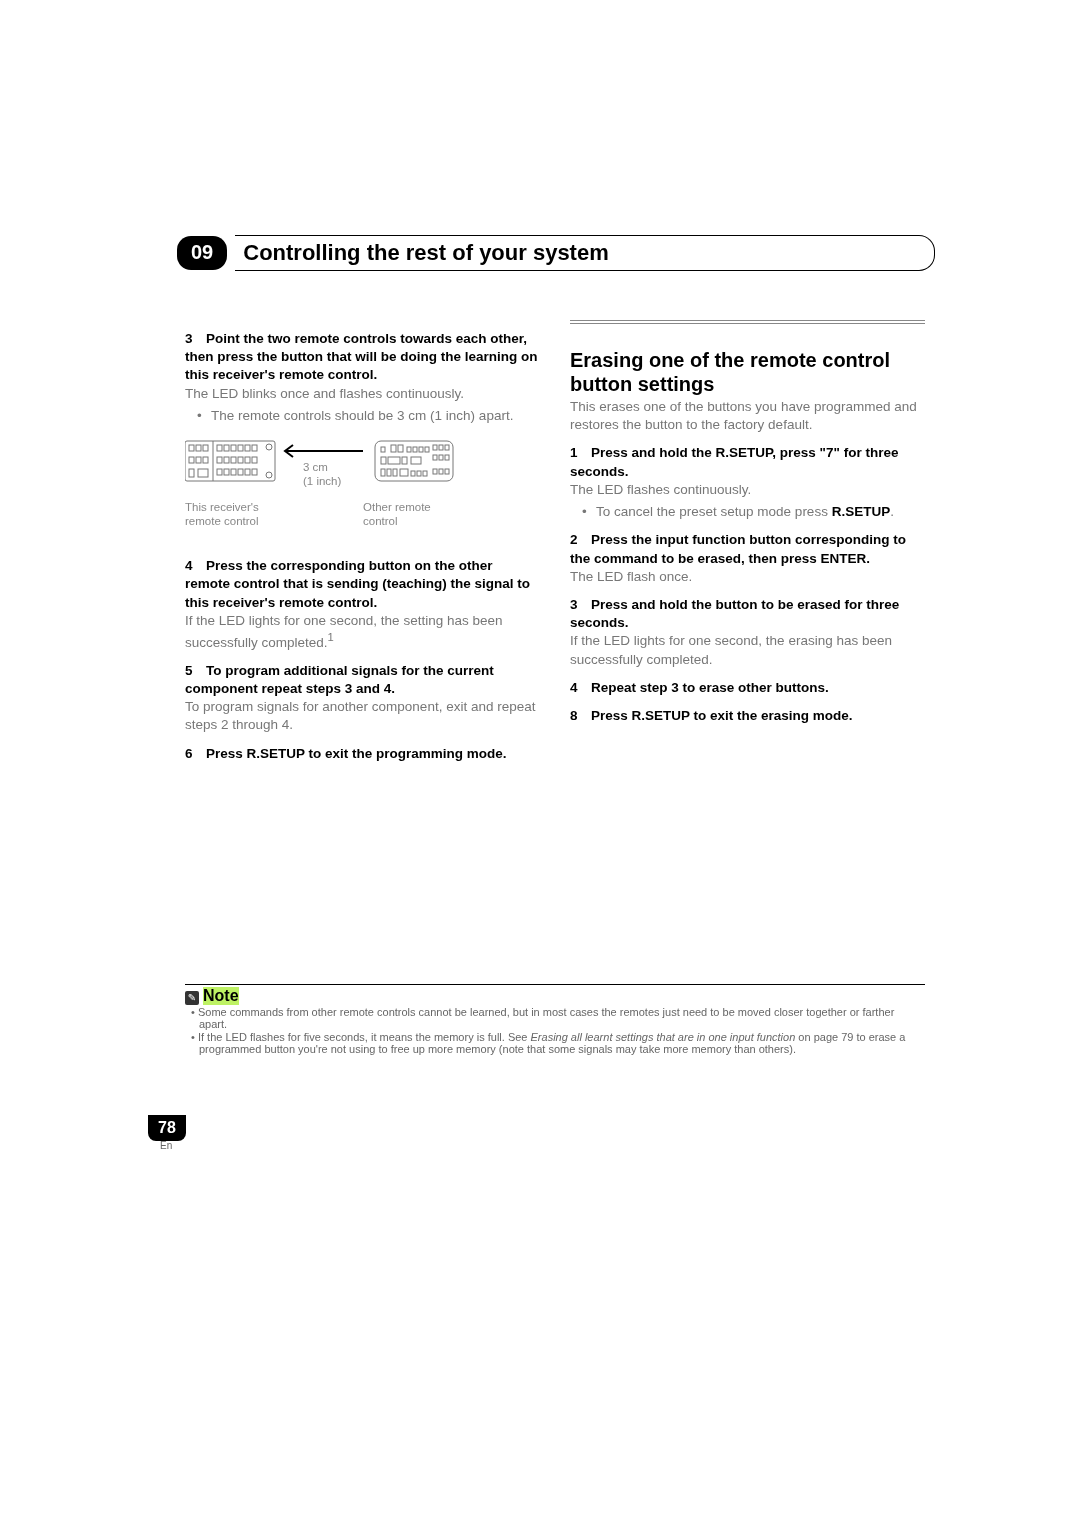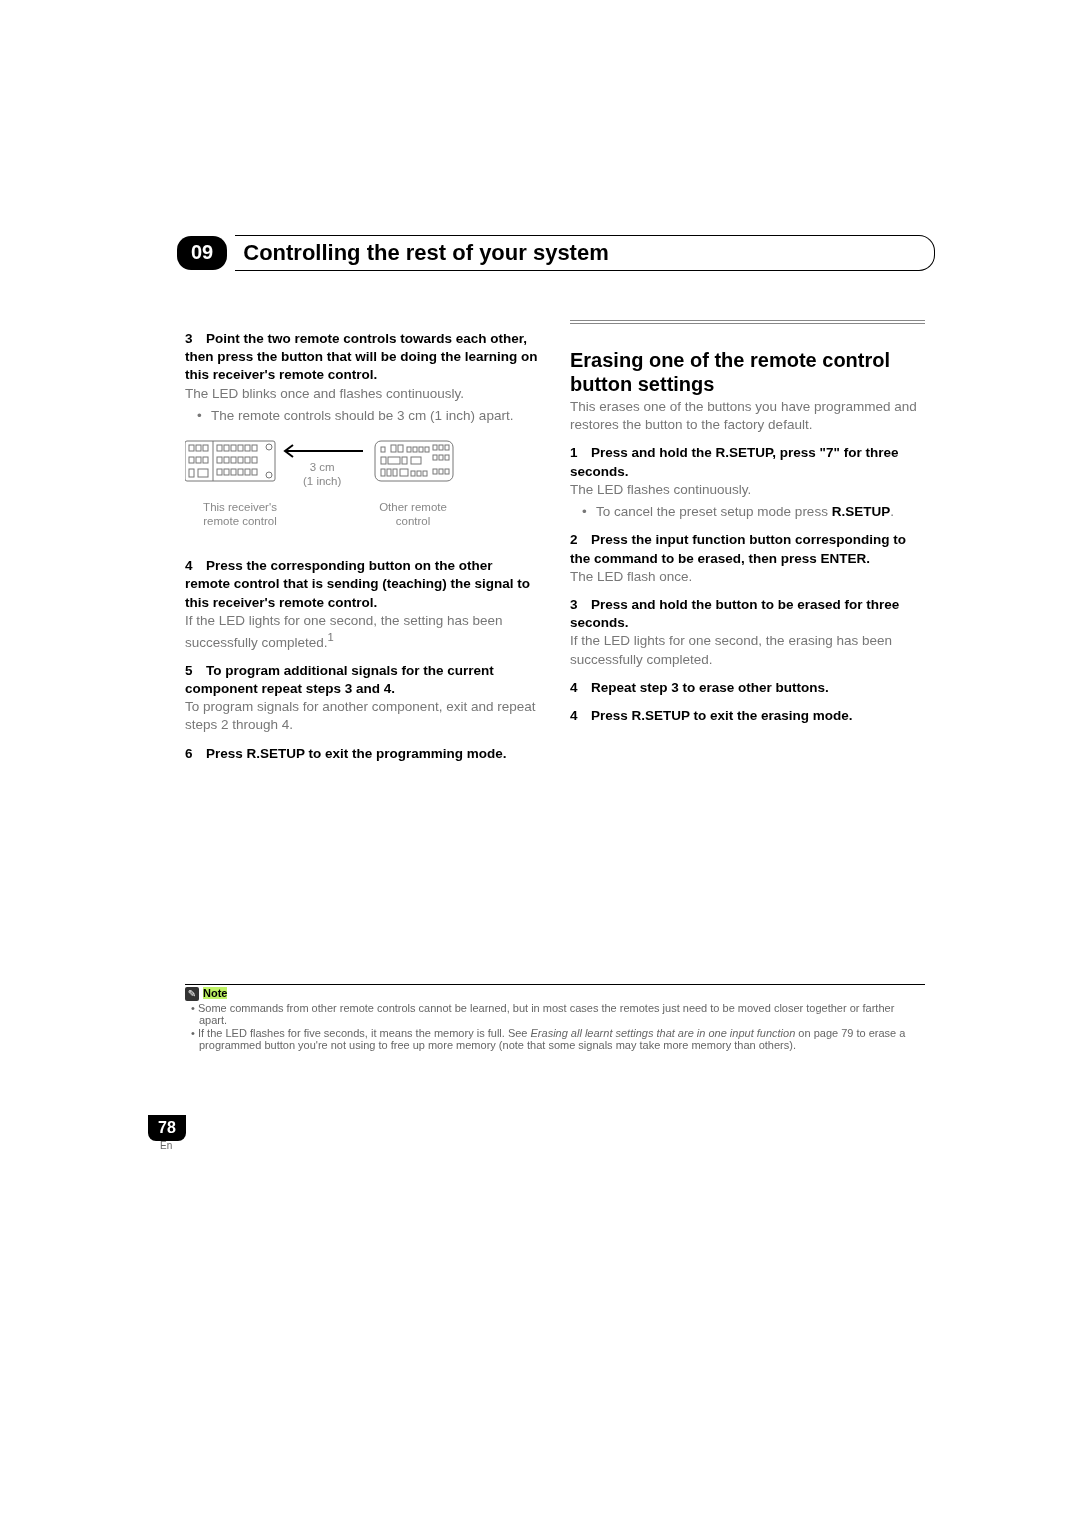--- a/index.html
+++ b/index.html
@@ -90,40 +90,39 @@
   .diagram {
     margin: 14px 0 10px 0;
     height: 90px;
     position: relative;
   }
   .diagram svg { display:block; }
   .diagram-label {
     color: #888;
     font-size: 11.5px;
     line-height: 1.2;
-    text-align: center;
   }
   
   .note-section {
     position: absolute;
     left: 185px;
     right: 155px;
     top: 984px;
     font-size: 11px;
     color: #666;
   }
   .note-rule {
     border: none;
     border-top: 1.5px solid #000;
     margin: 0 0 2px 0;
   }
   .note-head {
     font-weight: bold;
     color: #000;
-    font-size: 11px;
+    font-size: 16px;
     background: #bef264;
     display: inline-block;
   }
   .note-icon {
     display: inline-block;
     width: 14px;
     height: 14px;
     background: #333;
     color: #fff;
     text-align: center;
@@ -282,21 +281,21 @@
         <span>To cancel the preset setup mode press </span><b style="color:#000;">R.SETUP</b><span>.</span>
       </div>
 
       <p class="step-bold">2 Press the input function button corresponding to the command to be erased, then press ENTER.</p>
       <div class="gray">The LED flash once.</div>
 
       <p class="step-bold">3 Press and hold the button to be erased for three seconds.</p>
       <div class="gray">If the LED lights for one second, the erasing has been successfully completed.</div>
 
       <p class="step-bold">4 Repeat step 3 to erase other buttons.</p>
-      <p class="step-bold">4 Press R.SETUP to exit the erasing mode.</p>
+      <p class="step-bold">8 Press R.SETUP to exit the erasing mode.</p>
     </div>
   </div>
 
   <div class="note-section">
     <hr class="note-rule">
     <div>
       <span class="note-icon">✎</span><span class="note-head">Note</span>
     </div>
     <div class="note-line">• <span>Some commands from other remote controls cannot be learned, but in most cases the remotes just need to be moved closer together or farther apart.</span></div>
     <div class="note-line">• <span>If the LED flashes for five seconds, it means the memory is full. See </span><span class="italic">Erasing all learnt settings that are in one input function</span><span> on page 79 to erase a programmed button you're not using to free up more memory (note that some signals may take more memory than others).</span></div>

